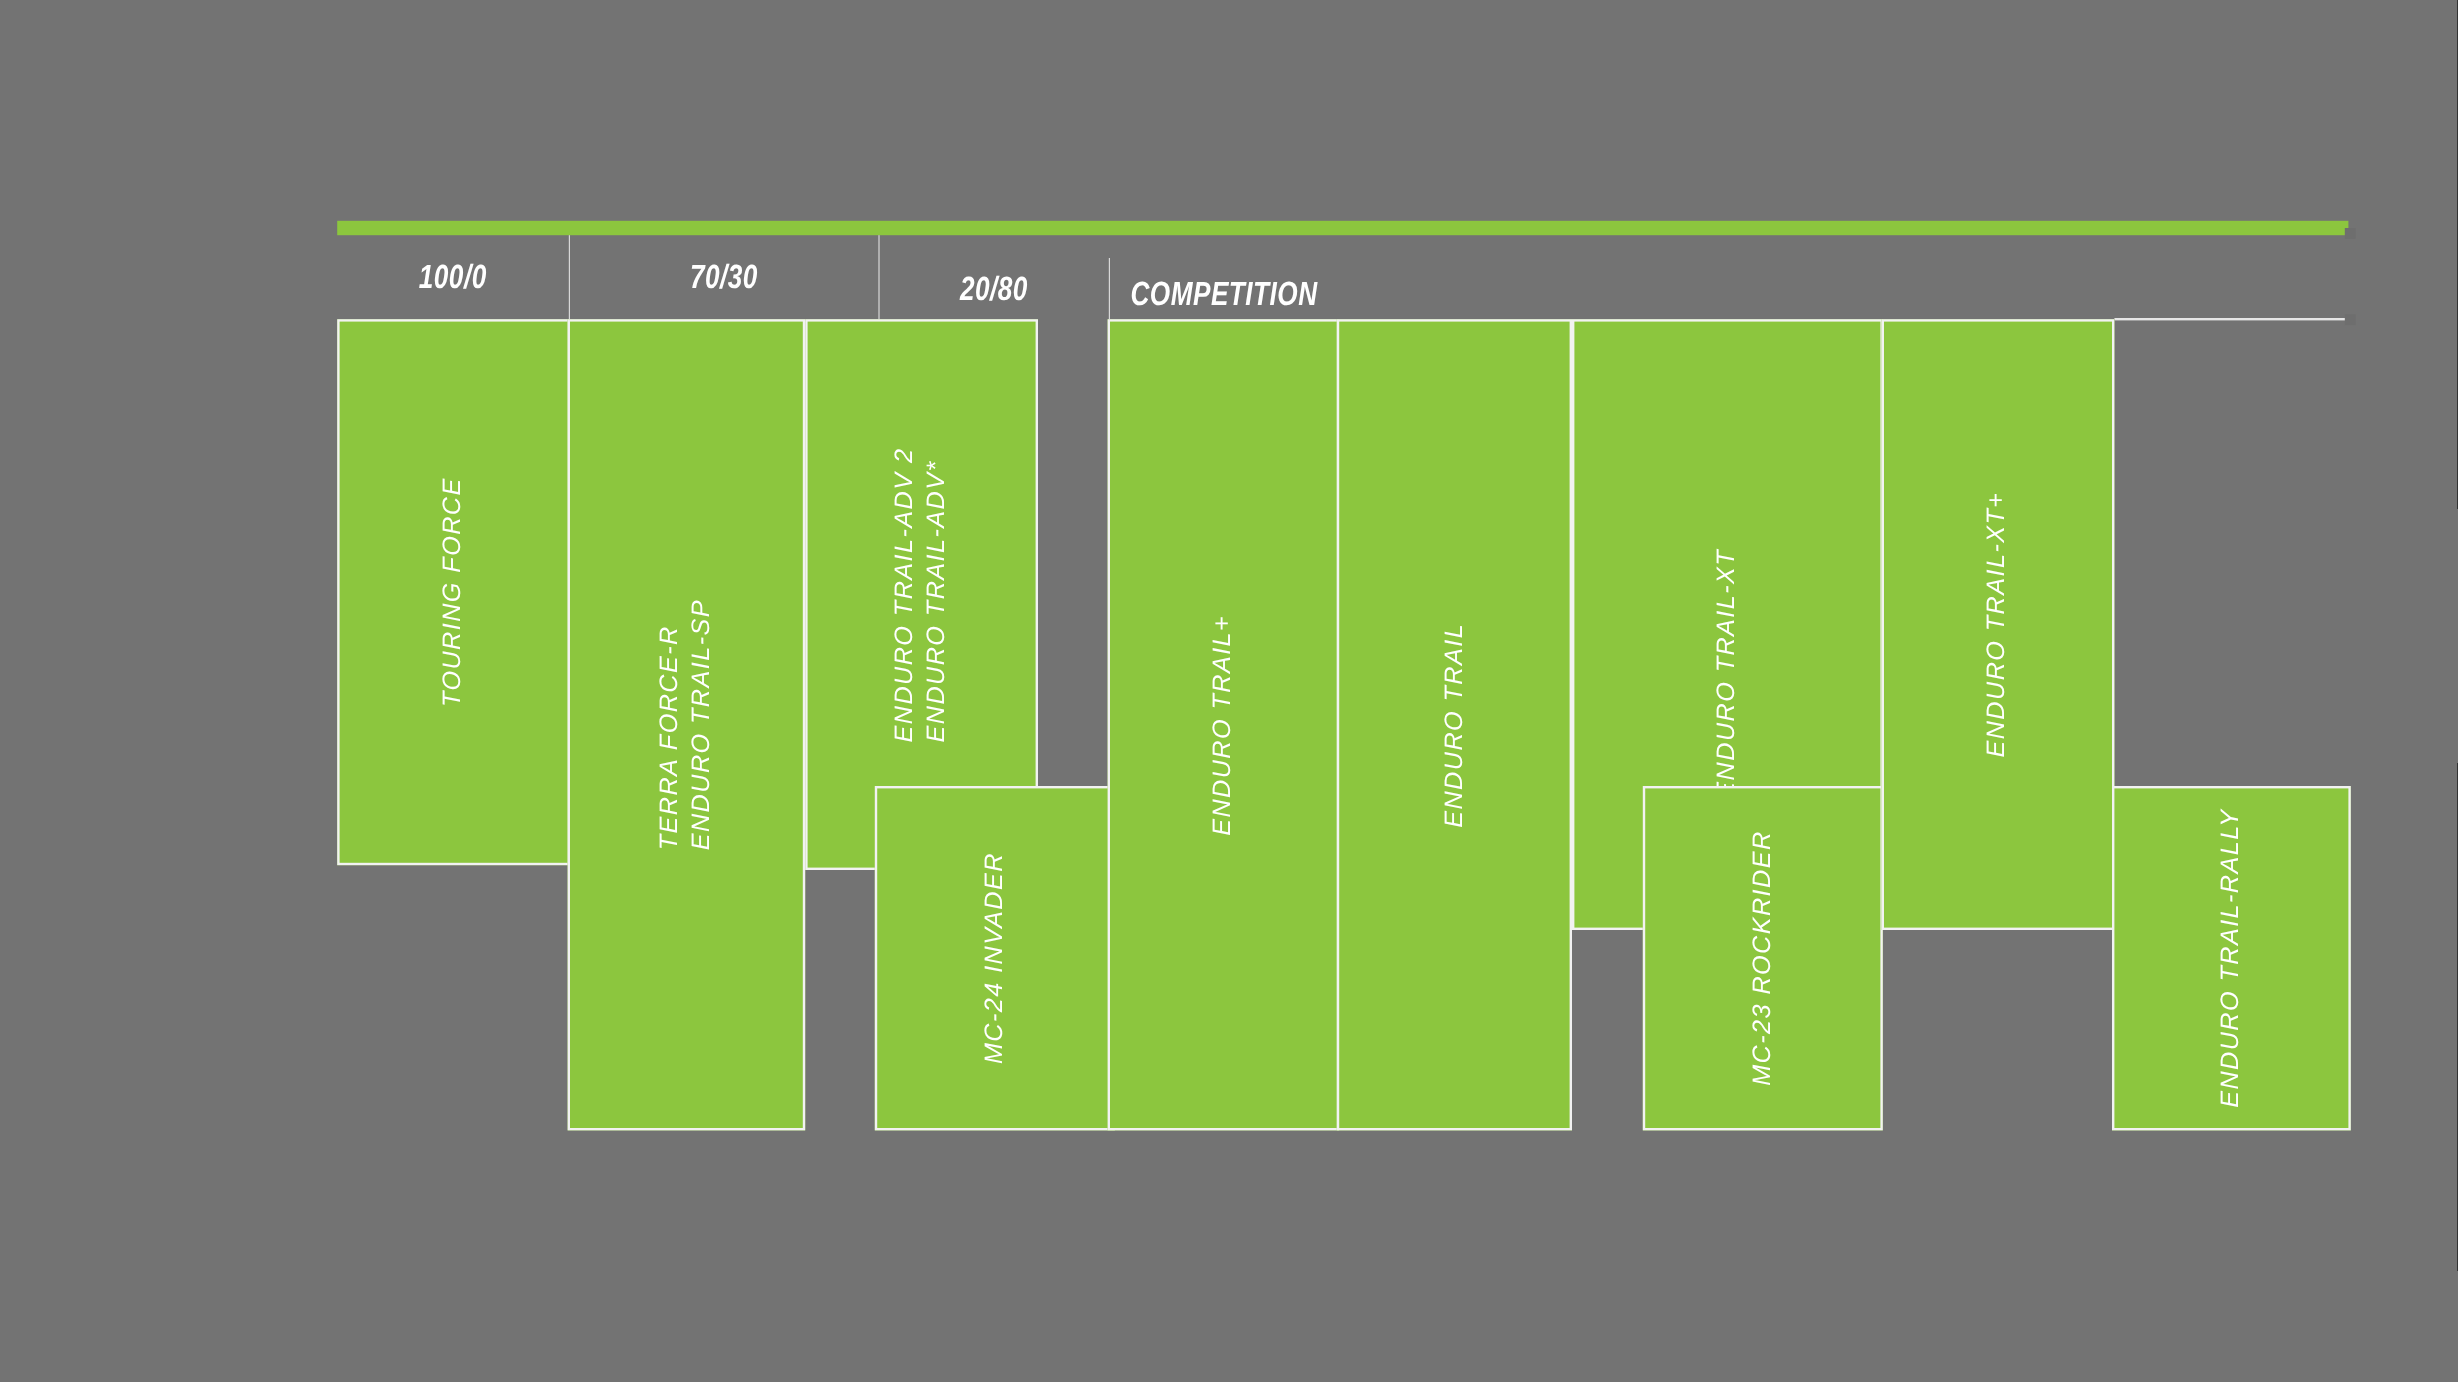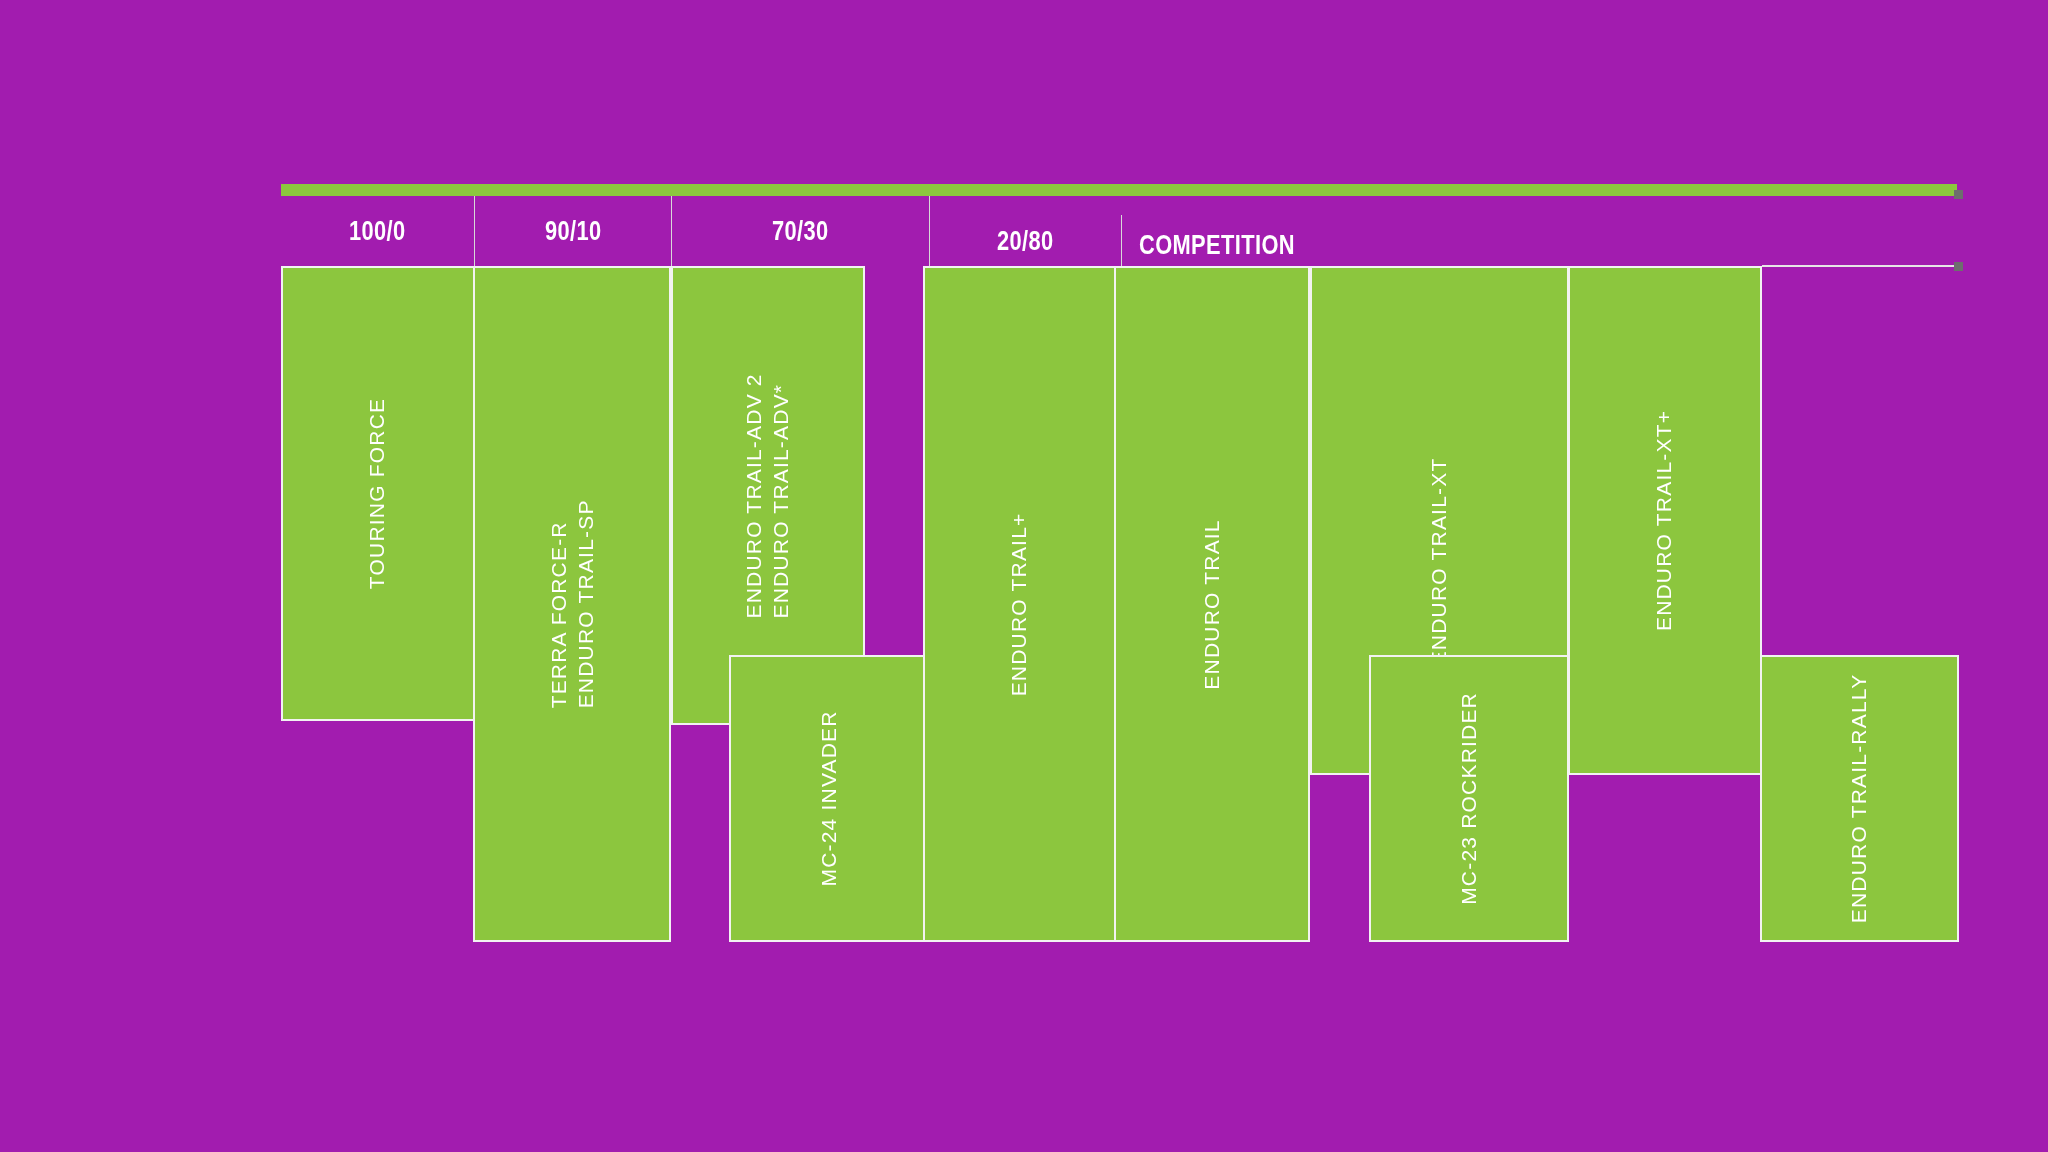--- a/index.html
+++ b/index.html
@@ -1,17 +1,17 @@
 <!DOCTYPE html>
 <html><head>
 <meta charset="utf-8">
 <style>
   html,body{margin:0;padding:0;background:#000;}
   body{width:2048px;height:1152px;overflow:hidden;font-family:"Liberation Sans",sans-serif;}
-  #stage{position:relative;width:2048px;height:1152px;background:#a21caf;}
+  #stage{position:relative;width:2048px;height:1152px;background:#737373;font-style:italic;}
 
   
   .top-rule{position:absolute;background:#8cc63e;}
 
   
   .header-band{position:absolute;display:flex;}
   .hdr-cell{position:relative;display:flex;align-items:center;justify-content:center;
             box-sizing:border-box;border-right:1px solid #d8d8d8;}
   .hdr-cell:last-child{border-right:none;margin-top:27px;}
   .hdr-cell .hdr-txt{color:#fff;font-weight:700;font-size:28px;letter-spacing:.5px;
@@ -35,23 +35,20 @@
 </head>
 <body>
 
 <div id="stage">
 
   <div class="top-rule" style="left:281px;top:184px;width:1676px;height:12px;"></div>
 
   <div class="header-band" style="left:281px;top:196px;width:1678px;height:70px;">
     <div class="hdr-cell" style="width:194px;">
       <span class="hdr-txt">100/0</span>
-    </div>
-    <div class="hdr-cell" style="width:197px;">
-      <span class="hdr-txt">90/10</span>
     </div>
     <div class="hdr-cell" style="width:258px;justify-content:center;">
       <span class="hdr-txt">70/30</span>
     </div>
     <div class="hdr-cell" style="width:192px;margin-top:19px;">
       <span class="hdr-txt">20/80</span>
     </div>
     <div class="hdr-cell" style="width:190px;">
       <span class="hdr-txt">COMPETITION</span>
     </div>

